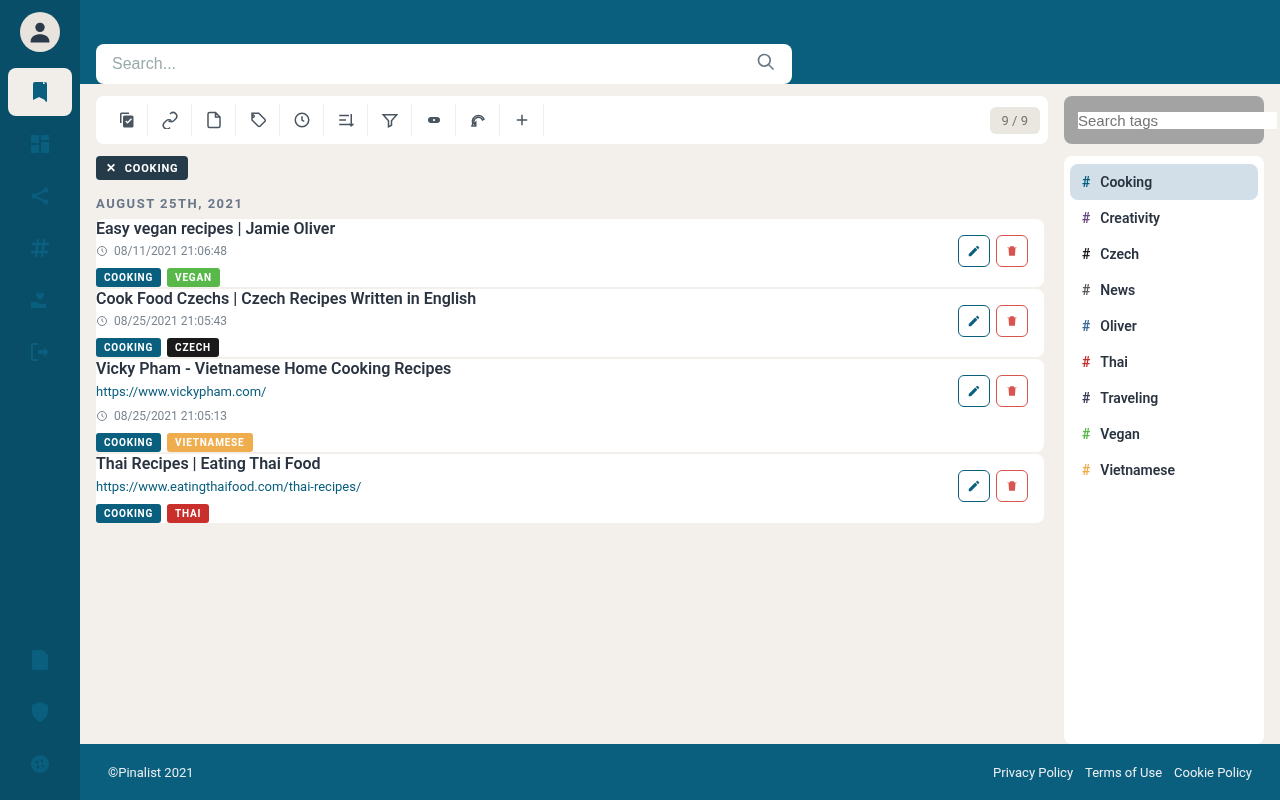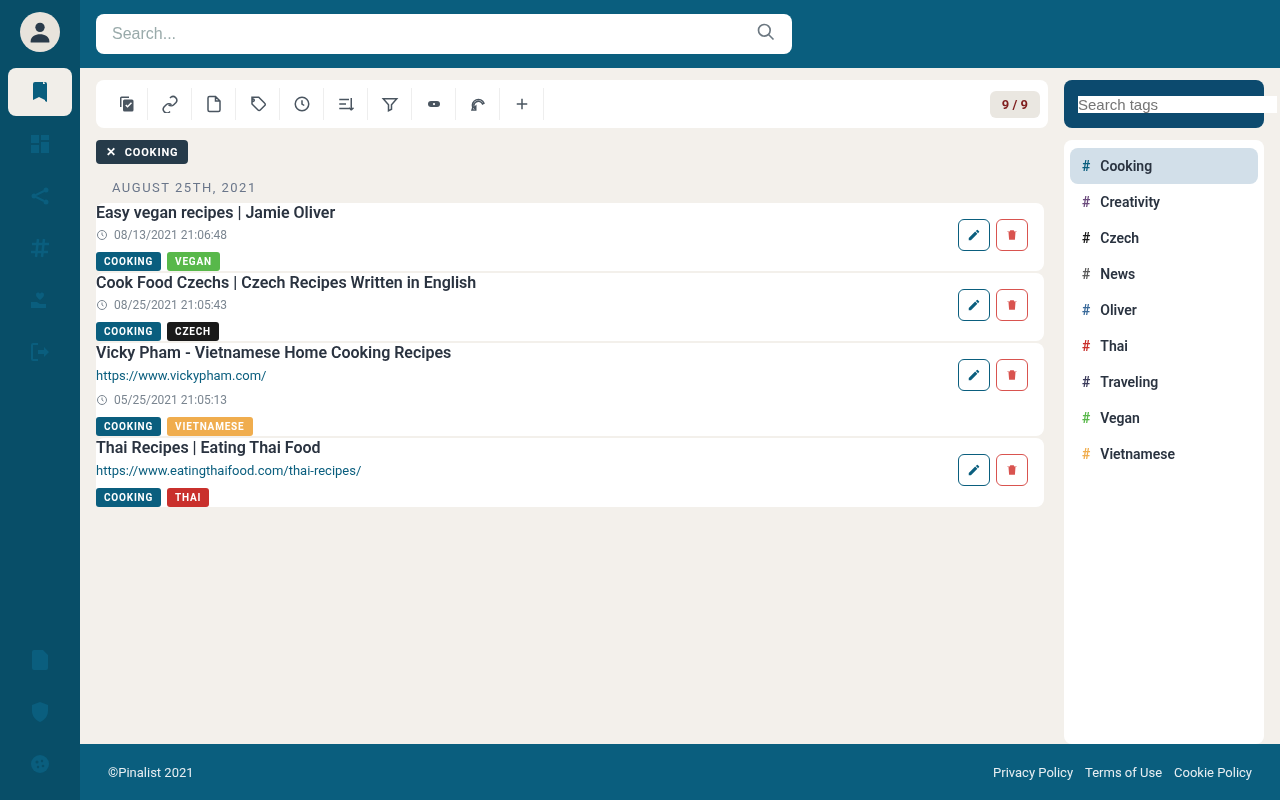--- a/index.html
+++ b/index.html
@@ -10,57 +10,57 @@
 .avatar { width: 40px; height: 40px; border-radius: 50%; background: #e8e3dc; display:flex; align-items:center; justify-content:center; margin-bottom: 16px; }
 .avatar svg { width: 28px; height: 28px; }
 .side-item { width: 64px; height: 48px; display:flex; align-items:center; justify-content:center; border-radius: 8px; margin-bottom: 4px; cursor:pointer; }
 .side-item.active { background: #f1eee9; }
 .side-item svg { width: 24px; height: 24px; fill: #0a5e7e; }
 .side-item:not(.active) svg { fill: #0a5e7e; opacity: 1; }
 .side-spacer { flex: 1; }
 
 
 .main { flex:1; display:flex; flex-direction:column; }
-.topbar { height: 68px; display:flex; align-items:center; padding: 0 16px; }
+.topbar { height: 84px; display:flex; align-items:flex-end; padding: 0 16px; }
 .search-box { background:#fff; border-radius: 8px; flex:0 0 696px; height: 40px; display:flex; align-items:center; padding: 0 16px; }
 .search-box input { border:none; outline:none; flex:1; font-size:16px; color:#333; }
 .search-box input::placeholder { color:#9aa; }
 .search-box .sicn { color:#6b7780; }
 
 .content { flex:1; background:#f3f0eb; display:flex; padding: 12px 16px 0 16px; gap:16px; overflow:hidden; }
 .left-col { flex:1; display:flex; flex-direction:column; min-width:0; }
 .right-col { width: 200px; display:flex; flex-direction:column; }
 
 .toolbar { background:#fff; border-radius:8px; height:48px; display:flex; align-items:center; padding:0 8px; gap:0; }
 .tbtn { width:44px; height:32px; display:flex; align-items:center; justify-content:center; cursor:pointer; border-right:1px solid #eee; color:#4a5560; }
 .tbtn svg { width:18px; height:18px; fill:#4a5560; }
-.toolbar .counter { margin-left:auto; background:#eae7e1; color:#7f1d1d; font-weight:700; font-size:13px; padding:6px 12px; border-radius:6px;text-align:center; }
+.toolbar .counter { margin-left:auto; background:#eae7e1; color:#737373; font-weight:400; font-size:13px; padding:6px 12px; border-radius:6px;text-align:center; }
 
 .filter-row { margin-top:12px; }
 .filter-chip { display:inline-flex; align-items:center; background:#263b4a; color:#fff; font-size:11px; font-weight:700; letter-spacing:0.8px; padding:5px 10px; border-radius:4px; gap:8px; }
 .filter-chip .x { font-size:12px; }
 
-.date-hdr { color:#6a768a; font-size:13px; font-weight:400; letter-spacing:1.5px; margin:16px 0 8px 16px; }
+.date-hdr { color:#6a768a; font-size:13px; font-weight:700; letter-spacing:1.5px; margin:16px 0 8px 0; }
 
 .list { flex:1; overflow-y:auto; padding-right:4px; }
 .card { background:#fff; border-radius:8px; margin-bottom:2px; position:relative; }
 .card + .card { margin-top: 2px; }
 .card-title { font-size:16px; font-weight:600; color:#2a3340; margin-bottom:6px; }
 .card-url { color:#0a5e7e; font-size:13px; margin-bottom:10px; word-break:break-all; }
 .card-meta { color:#7a8590; font-size:12px; display:flex; align-items:center; gap:6px; margin-bottom:10px; }
 .card-tags { display:flex; gap:6px; }
 .tag { font-size:10px; font-weight:700; letter-spacing:0.8px; color:#fff; padding:4px 8px; border-radius:3px; }
 .card-actions { position:absolute; top:16px; right:16px; display:flex; gap:6px; }
 .act-btn { width:32px; height:32px; border-radius:6px; border:1px solid; background:#fff; display:flex; align-items:center; justify-content:center; cursor:pointer; }
 .act-edit { border-color:#0a5e7e; color:#0a5e7e; }
 .act-del { border-color:#d9534f; color:#d9534f; }
 .act-btn svg { width:14px; height:14px; }
 
 
-.tag-search { background:#0c4a6e; border-radius:8px; height:48px; display:flex; align-items:center; padding:0 14px; gap:8px; }
+.tag-search { background:#a3a3a3; border-radius:8px; height:48px; display:flex; align-items:center; padding:0 14px; gap:8px; }
 .tag-search input { border:none; outline:none; flex:1; font-size:15px; }
 .tag-list { background:#fff; border-radius:8px; margin-top:12px; flex:1; padding:8px 6px; overflow-y:auto; }
 .tag-item { display:flex; align-items:center; gap:10px; padding:10px 12px; border-radius:8px; cursor:pointer; font-size:14px; color:#2a3340; font-weight:600; }
 .tag-item.sel { background:#d2dfe9; }
 .hash { font-weight:700; color:#7a8590; }
 
 
 .footer { height:56px; background:#0a5e7e; color:#e8eef2; display:flex; align-items:center; padding:0 28px; font-size:13px; }
 .footer .links { margin-left:auto; display:flex; gap:12px; }
 .footer a { color:#e8eef2; text-decoration:none; cursor:pointer; }
@@ -216,21 +216,21 @@
       <div class="date-hdr">AUGUST 25TH, 2021</div>
 
       <div class="list" id="bm-list">
           <div class="card">
     <div class="card-title">Easy vegan recipes | Jamie Oliver</div>
     <div class="card-meta">
       <svg width="12" height="12" viewBox="0 0 24 24" fill="#7a8590">
                 <circle cx="12" cy="12" r="9" fill="none" stroke="#7a8590" stroke-width="2"></circle>
                 <path d="M12 7v5l3 2" fill="none" stroke="#7a8590" stroke-width="2"></path>
               </svg>
-      <span>08/13/2021 21:06:48</span>
+      <span>08/11/2021 21:06:48</span>
     </div>
     <div class="card-tags">
               <span class="tag" style="background:#0a5e7e">COOKING</span>
               <span class="tag" style="background:#58b84a">VEGAN</span>
             </div>
     <div class="card-actions">
       <div class="act-btn act-edit">
                 <svg viewBox="0 0 24 24" fill="#0a5e7e">
                   <path d="M3 17.25V21h3.75L17.8 9.94l-3.75-3.75zM20.7 7a1 1 0 000-1.4l-2.3-2.3a1 1 0 00-1.4 0l-1.8 1.8 3.75 3.75z"></path>
                 </svg>
@@ -269,21 +269,21 @@
     </div>
           </div>
           <div class="card">
     <div class="card-title">Vicky Pham - Vietnamese Home Cooking Recipes</div>
     <div class="card-url">https://www.vickypham.com/</div>
     <div class="card-meta">
       <svg width="12" height="12" viewBox="0 0 24 24" fill="#7a8590">
                 <circle cx="12" cy="12" r="9" fill="none" stroke="#7a8590" stroke-width="2"></circle>
                 <path d="M12 7v5l3 2" fill="none" stroke="#7a8590" stroke-width="2"></path>
               </svg>
-      <span>05/25/2021 21:05:13</span>
+      <span>08/25/2021 21:05:13</span>
     </div>
     <div class="card-tags">
               <span class="tag" style="background:#0a5e7e">COOKING</span>
               <span class="tag" style="background:#f0ad4e">VIETNAMESE</span>
             </div>
     <div class="card-actions">
       <div class="act-btn act-edit">
                 <svg viewBox="0 0 24 24" fill="#0a5e7e">
                   <path d="M3 17.25V21h3.75L17.8 9.94l-3.75-3.75zM20.7 7a1 1 0 000-1.4l-2.3-2.3a1 1 0 00-1.4 0l-1.8 1.8 3.75 3.75z"></path>
                 </svg>

